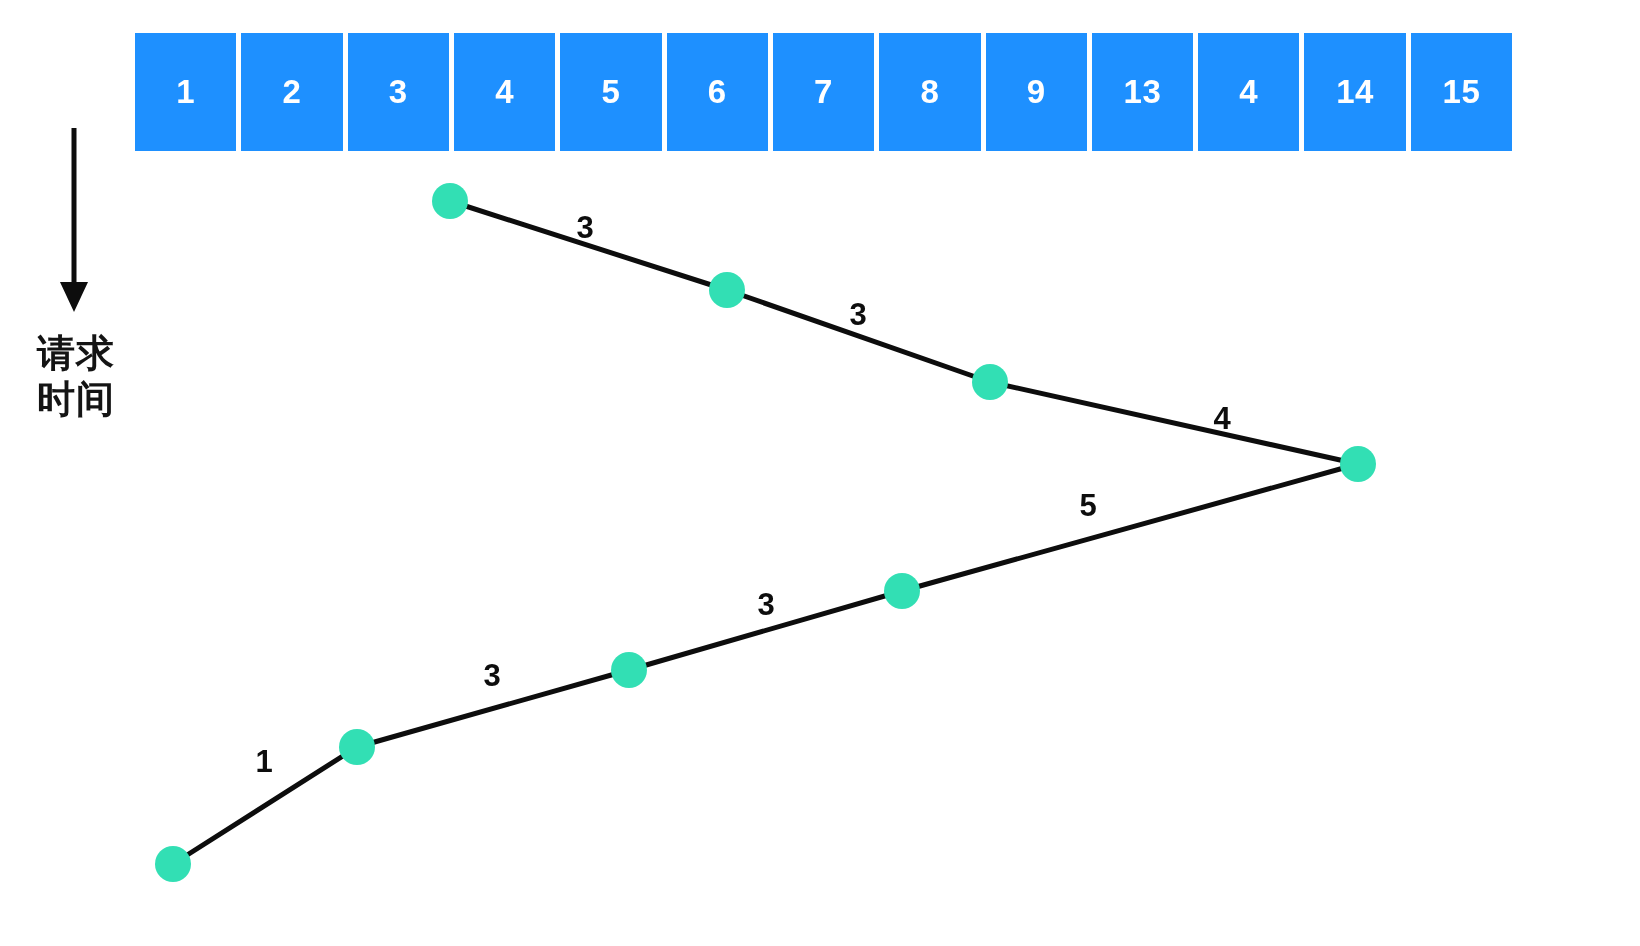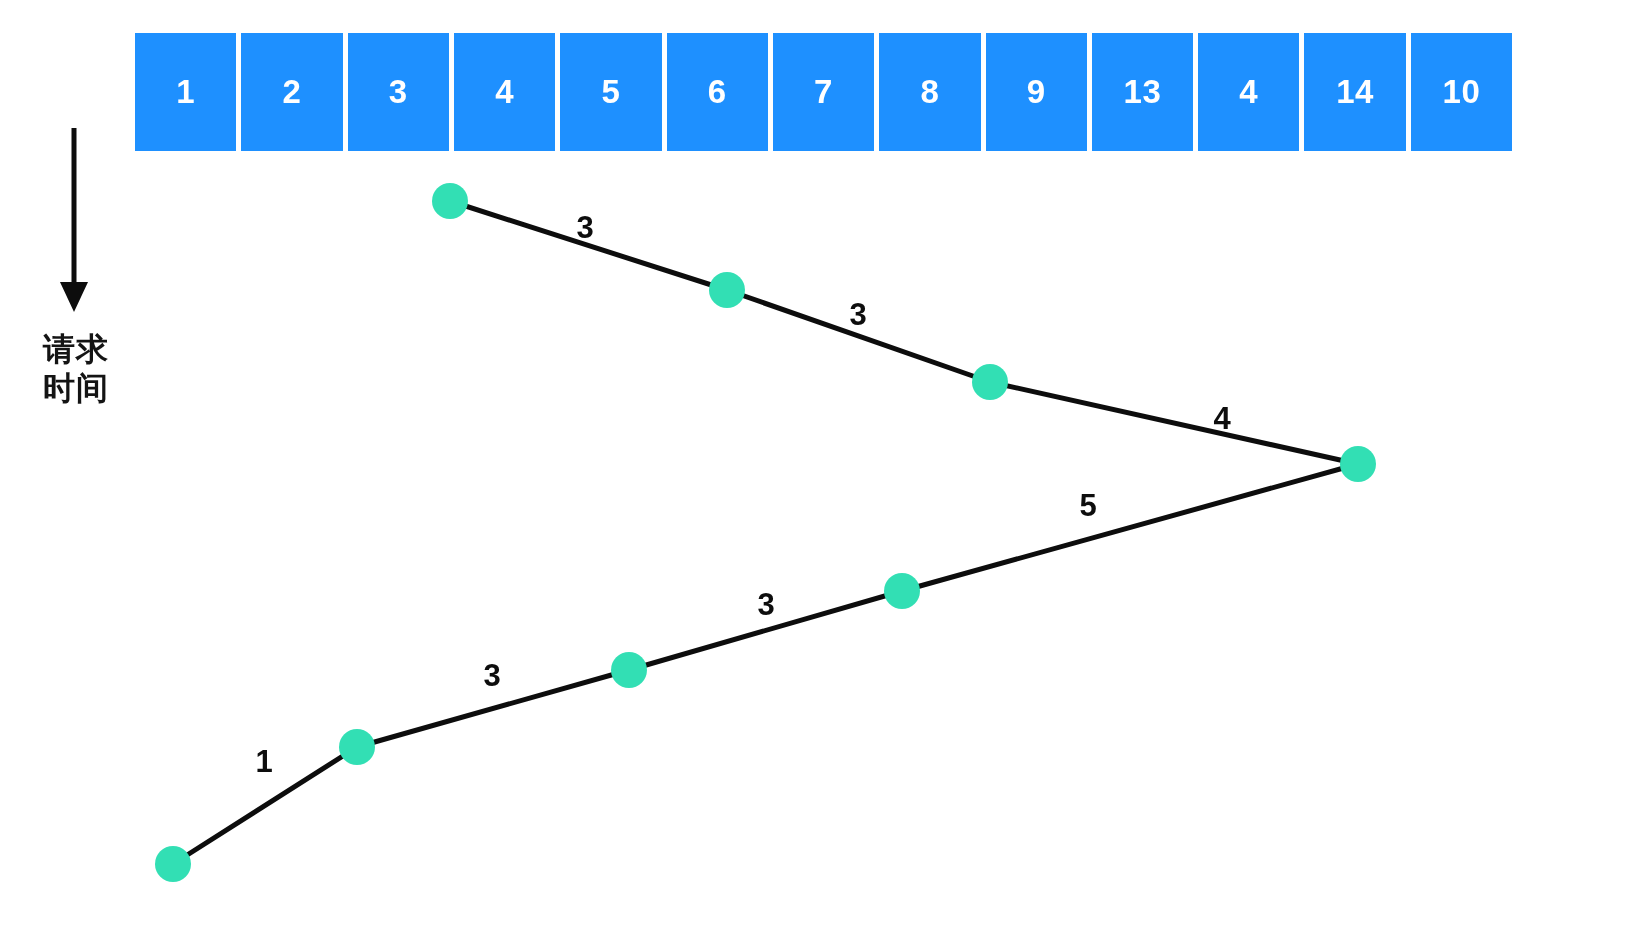--- a/index.html
+++ b/index.html
@@ -45,21 +45,21 @@
     width: 1640px;
     height: 946px;
     pointer-events: none;
   }
   #axis-label {
     position: absolute;
     left: 28px;
     top: 330px;
     width: 96px;
     text-align: center;
-    font-size: 32px;
+    font-size: 38px;
     font-weight: bold;
     color: #141414;
     line-height: 1.22;
     letter-spacing: 1px;
   }
   .edge-label {
     position: absolute;
     font-size: 31px;
     font-weight: bold;
     color: #0d0d0d;
@@ -112,21 +112,21 @@
     <div class="grid-cell">
         <span>13</span>
       </div>
     <div class="grid-cell">
         <span>4</span>
       </div>
     <div class="grid-cell">
         <span>14</span>
       </div>
     <div class="grid-cell">
-        <span>10</span>
+        <span>15</span>
       </div>
   </div>
 
   <svg id="axis-svg" viewBox="0 0 1640 946">
     <g>
       <line x1="74" y1="128" x2="74" y2="292" stroke="#0d0d0d" stroke-width="5"></line>
       <polygon points="74,312 60,282 88,282" fill="#0d0d0d"></polygon>
     </g>
     <polyline id="upper-polyline" fill="none" stroke="#0d0d0d" stroke-width="5" stroke-linejoin="round" stroke-linecap="round" points="450,201 727,290 990,382 1358,464"></polyline>
     <polyline id="lower-polyline" fill="none" stroke="#0d0d0d" stroke-width="5" stroke-linejoin="round" stroke-linecap="round" points="173,864 357,747 629,670 902,591 1358,464"></polyline>

